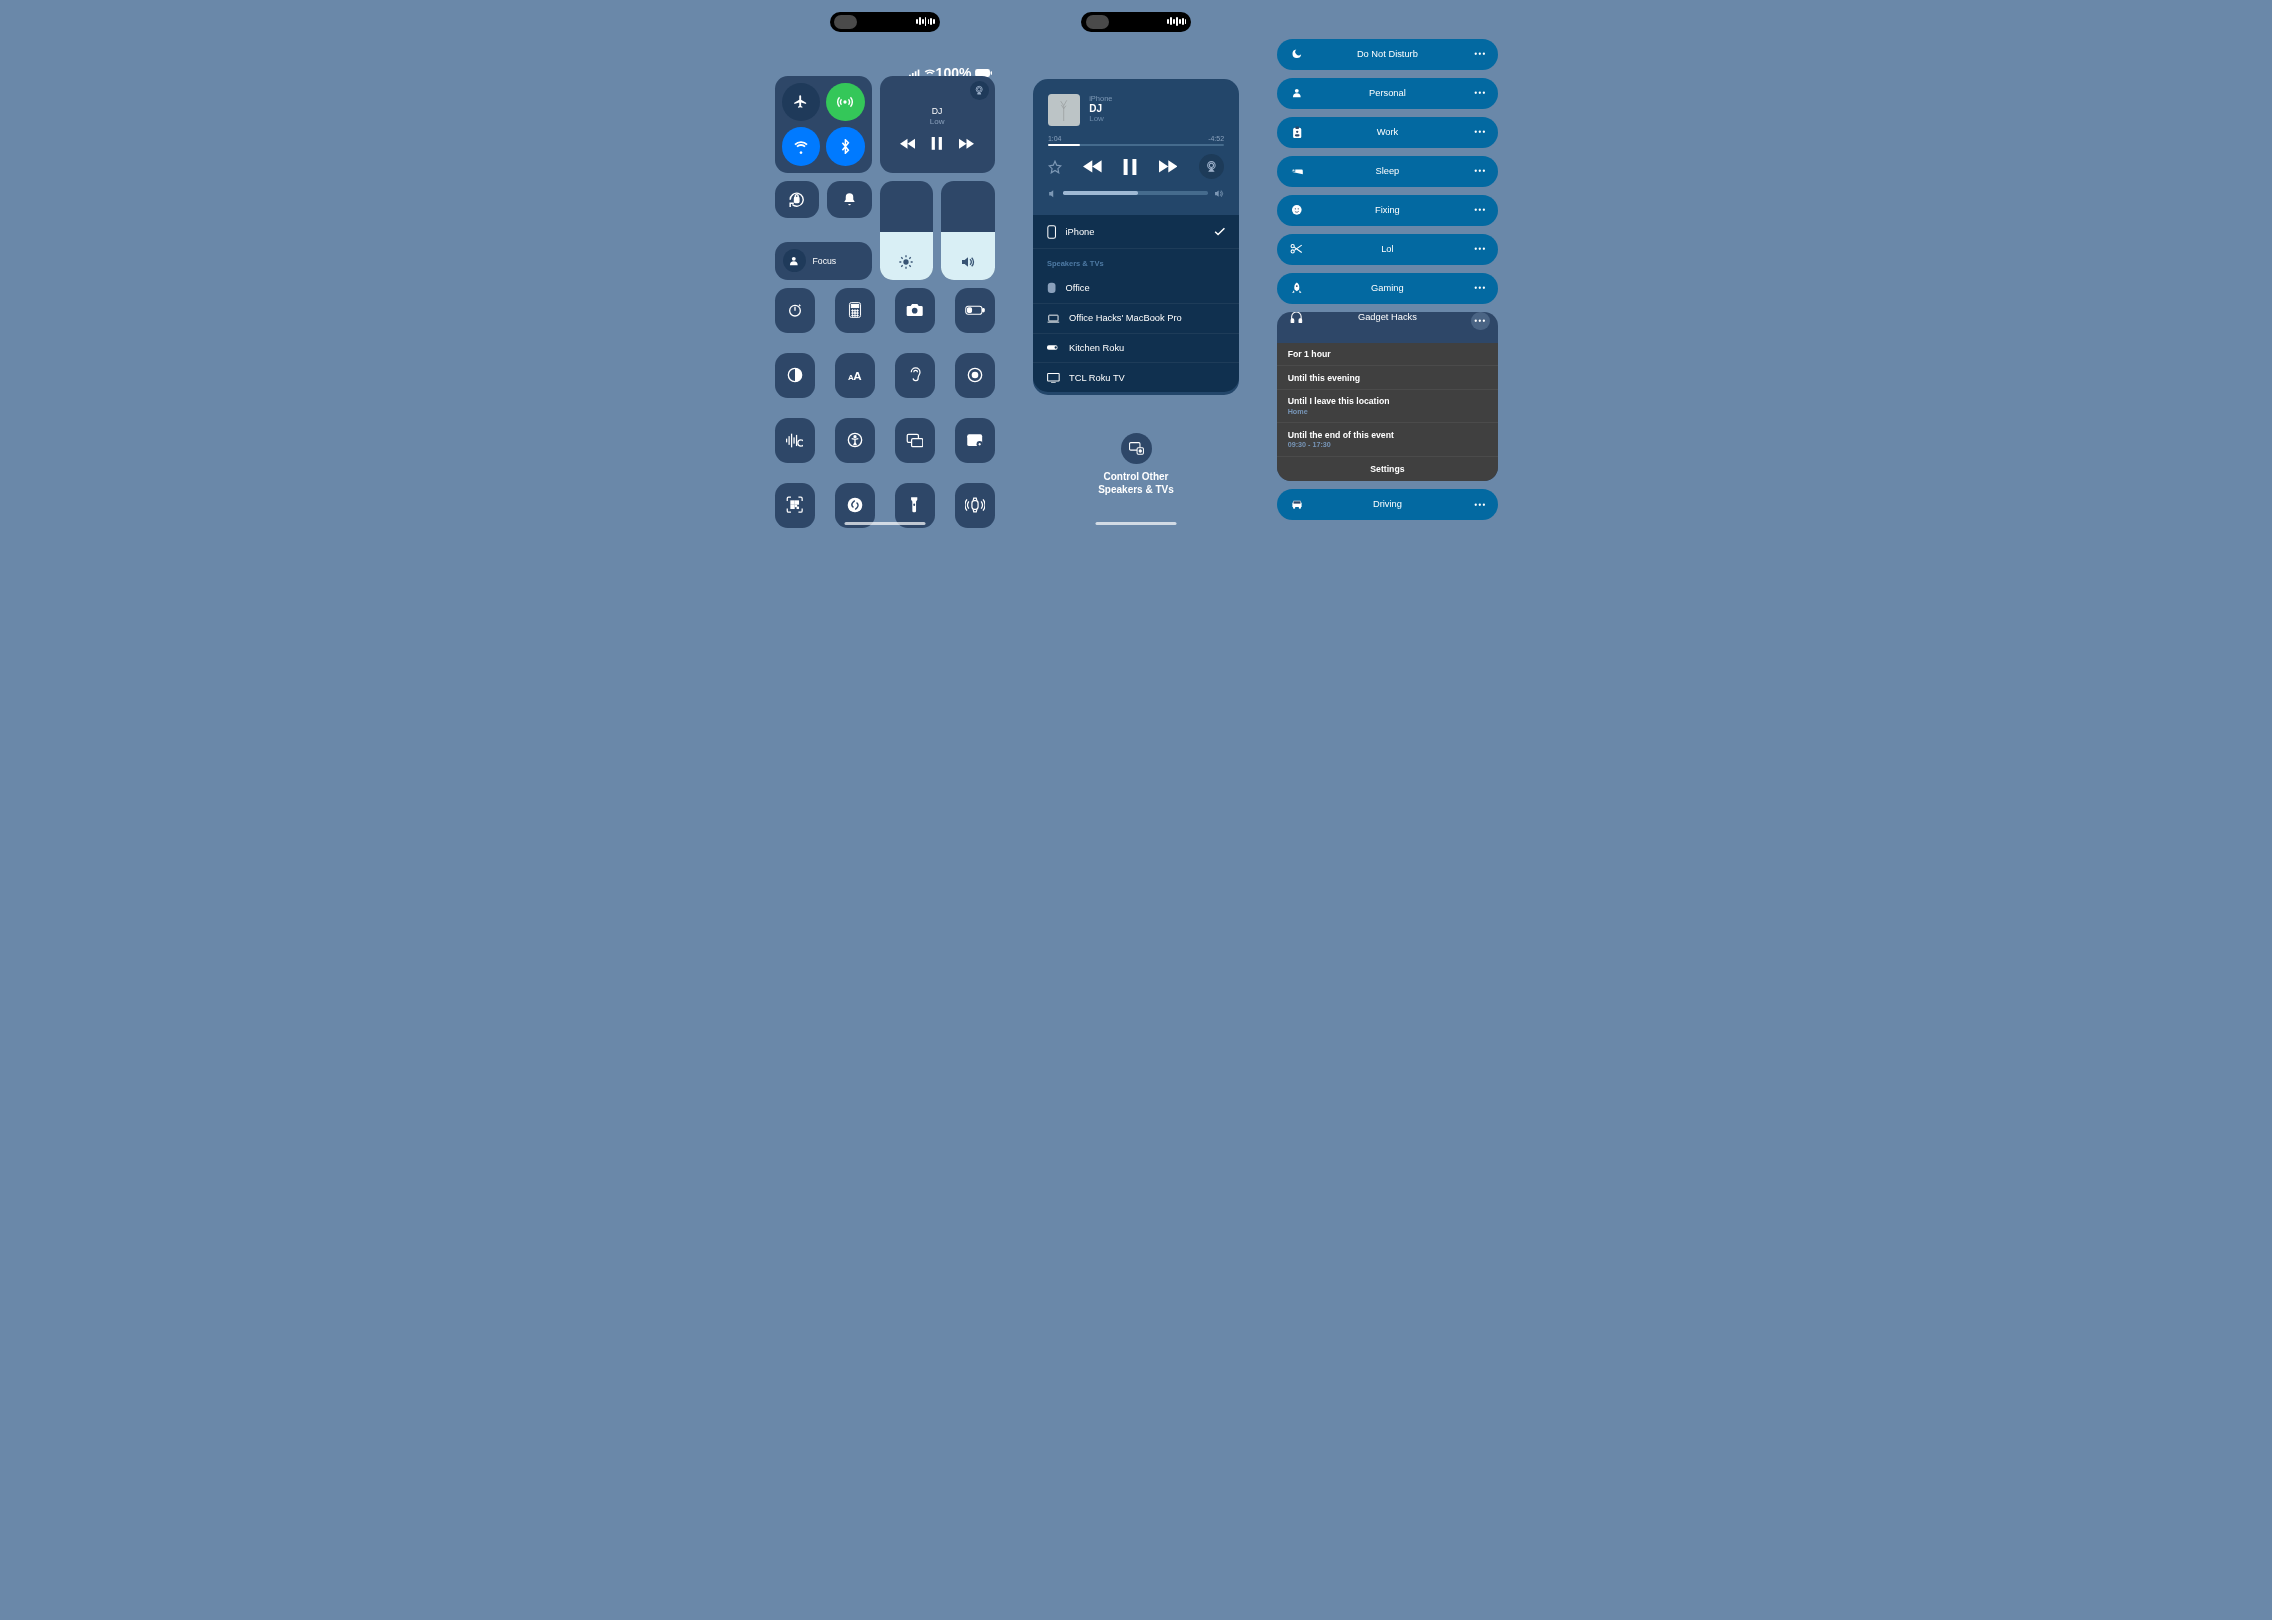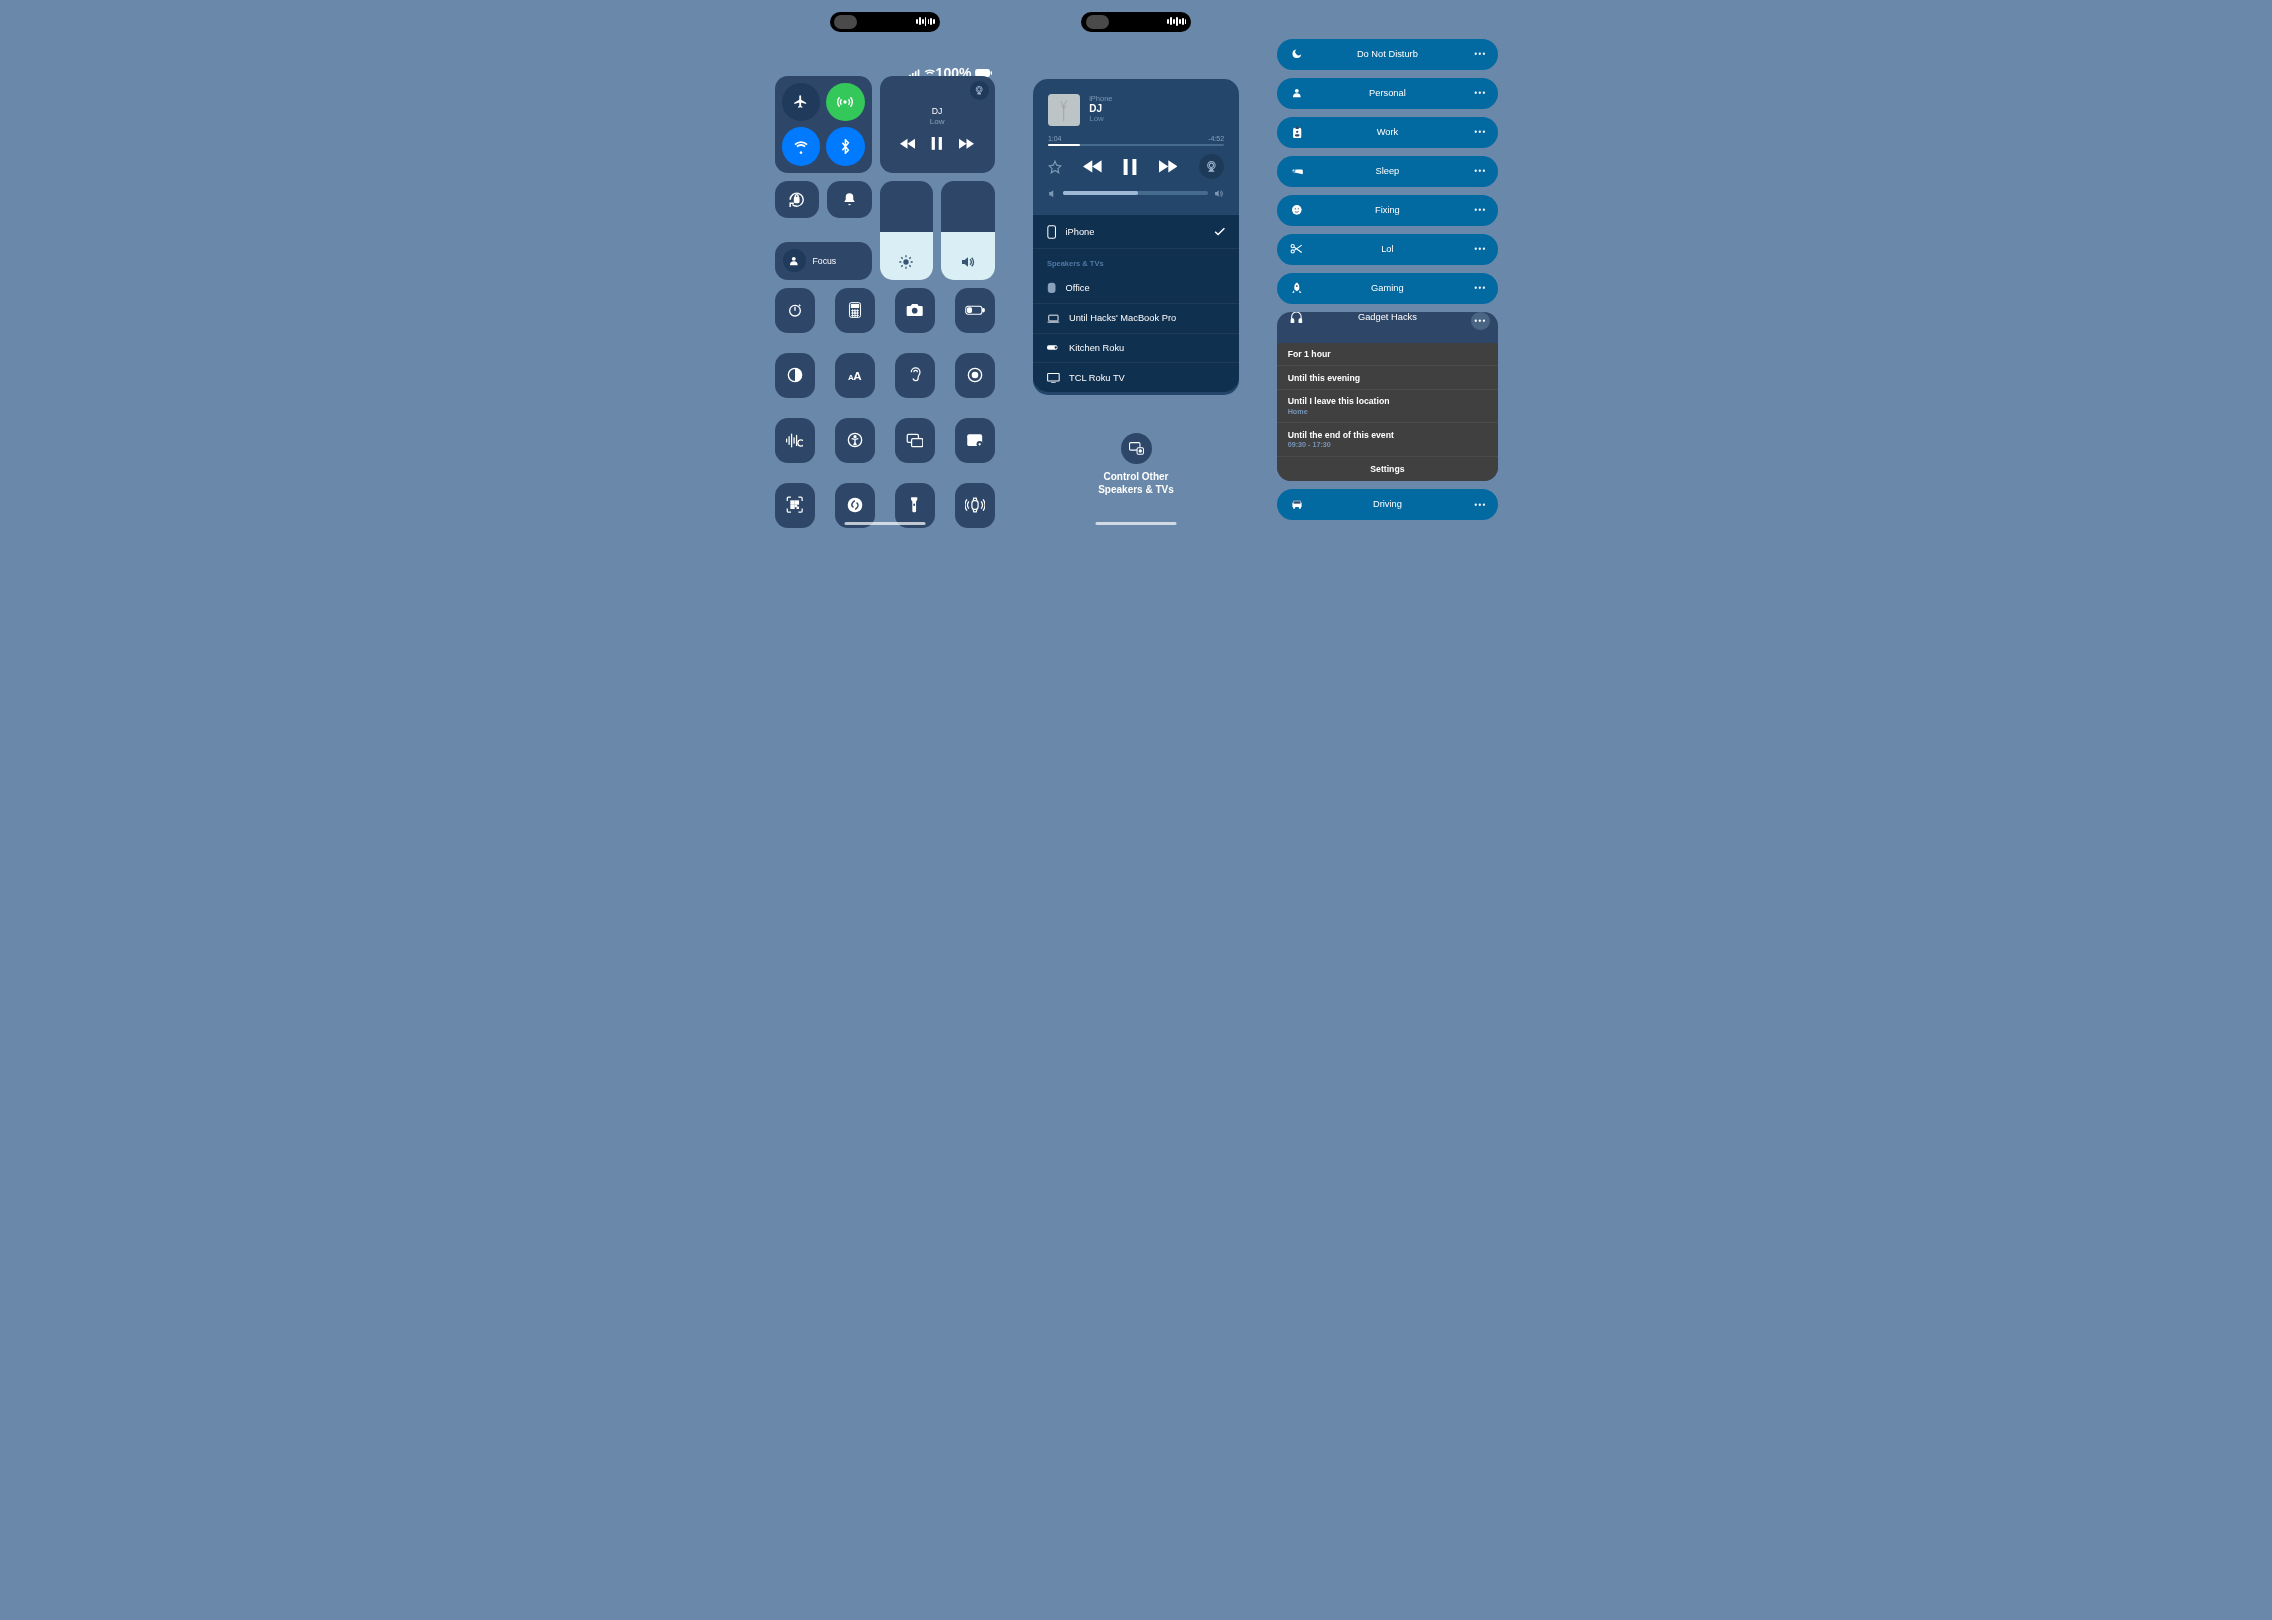--- a/index.html
+++ b/index.html
@@ -630,21 +630,21 @@
       <svg width="9.3" height="11.6" viewBox="0 0 14 18" fill="#8aa0bb">
             <rect x="1" y="1" width="12" height="16" rx="5"></rect>
           </svg>
       <span>Office</span>
     </div>
     <div class="ap-item">
       <svg width="12.8" height="9.3" viewBox="0 0 22 16" fill="none" stroke="#fff" stroke-width="1.6">
             <rect x="3" y="2" width="16" height="10" rx="1"></rect>
             <path d="M1 14h20"></path>
           </svg>
-      <span>Until Hacks' MacBook Pro</span>
+      <span>Office Hacks' MacBook Pro</span>
     </div>
     <div class="ap-item">
       <svg width="12.8" height="7" viewBox="0 0 22 12" fill="#fff">
             <rect x="0" y="2" width="18" height="8" rx="3"></rect>
             <circle cx="15" cy="6" r="2" fill="#10304f"></circle>
           </svg>
       <span>Kitchen Roku</span>
     </div>
     <div class="ap-item">
       <svg width="12.8" height="10.4" viewBox="0 0 22 18" fill="none" stroke="#fff" stroke-width="1.8">

